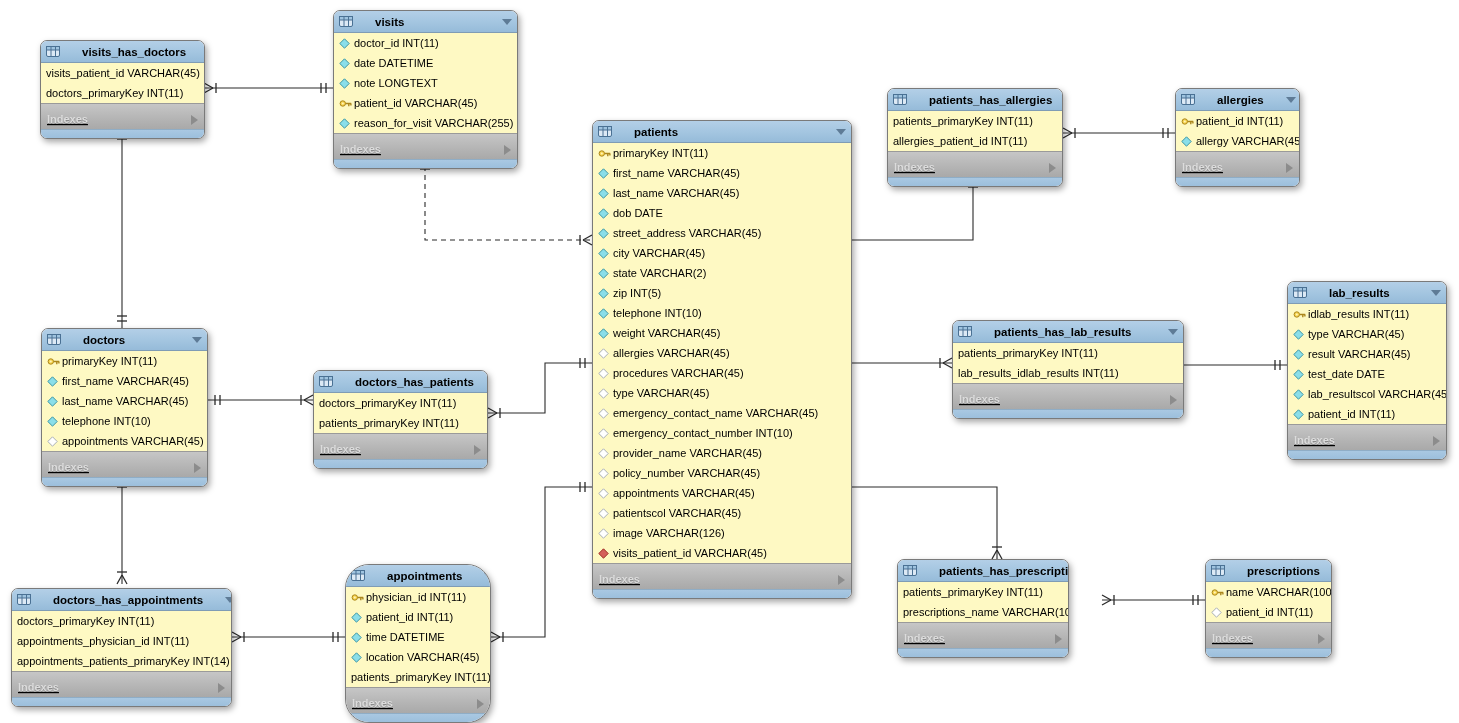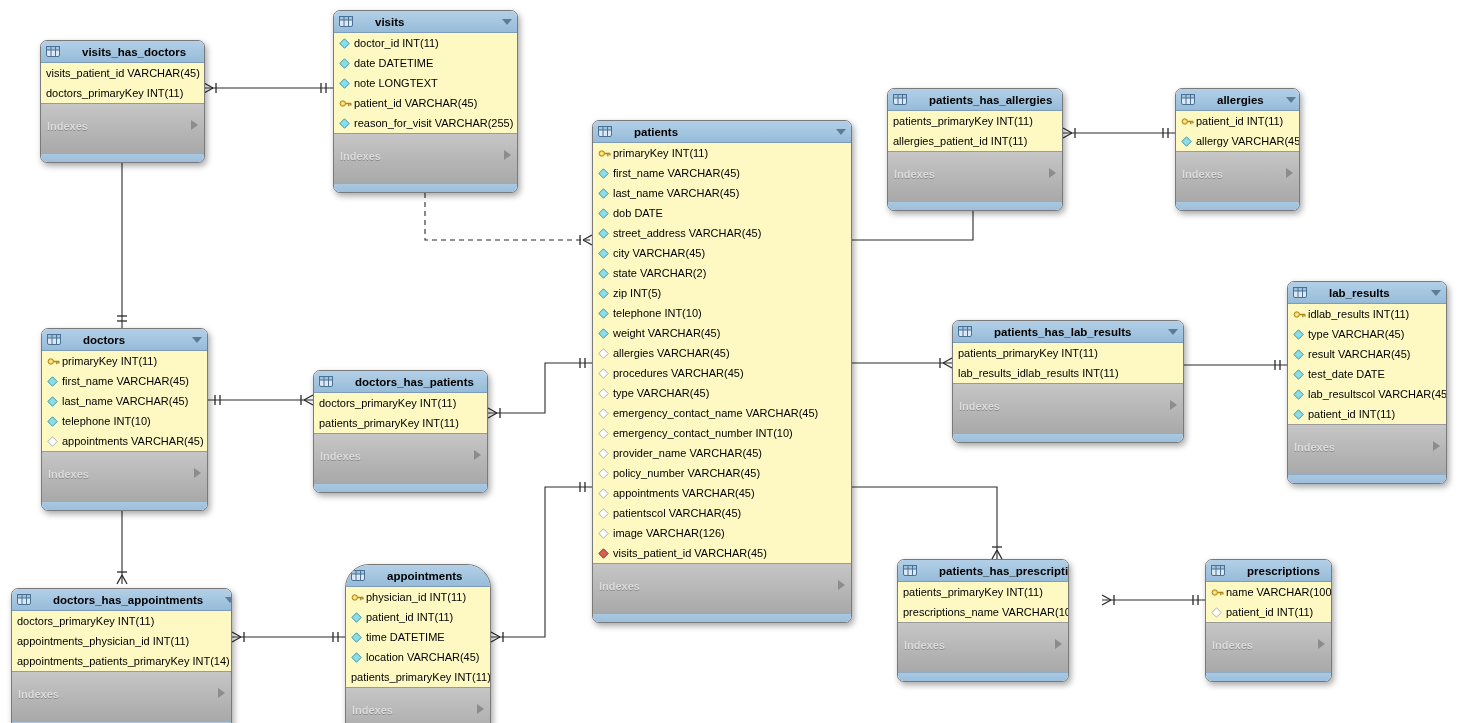--- a/index.html
+++ b/index.html
@@ -19,23 +19,24 @@
   }
   .tbl-header .tbl-title{flex:1;font-size:11.5px;font-weight:bold;color:#000;white-space:nowrap;}
   .tbl-icon{display:inline-flex;align-items:center;}
   .collapse-arrow{width:0;height:0;border-left:5px solid transparent;border-right:5px solid transparent;border-top:6px solid #5e7b96;}
   .tbl-row{
     height:20px;line-height:20px;display:flex;padding-left:5px;
     font-size:11px;color:#000;white-space:nowrap;background:#fef9c3;
   }
   .col-icon{display:inline-flex;align-items:center;width:15px;flex:0 0 15px;}
   .tbl-indexes{
-    height:17px;display:flex;align-items:flex-start;padding:16px 6px;
+    height:17px;display:flex;align-items:flex-end;padding:4px 6px;
     background:linear-gradient(180deg,#c6c6c6 0%,#b4b4b4 60%,#a9a9a9 100%);
     border-top:1px solid #9a9a9a;
+    text-decoration:underline;
   }
   .tbl-indexes .idx-label{flex:1;font-size:11px;font-weight:bold;color:#dcdcdc;text-shadow:0 1px 0 rgba(90,90,90,.45);}
   .expand-arrow{width:0;height:0;border-top:5px solid transparent;border-bottom:5px solid transparent;border-left:7px solid #8c8c8c;}
   .tbl-footer{height:8px;background:linear-gradient(180deg,#a9c8e2,#9cbfdc);border-top:1px solid #8fadc6;}
 </style>
 </head>
 <body>
 
 <div id="canvas">
   <svg id="connector-layer" width="1459" height="723">

